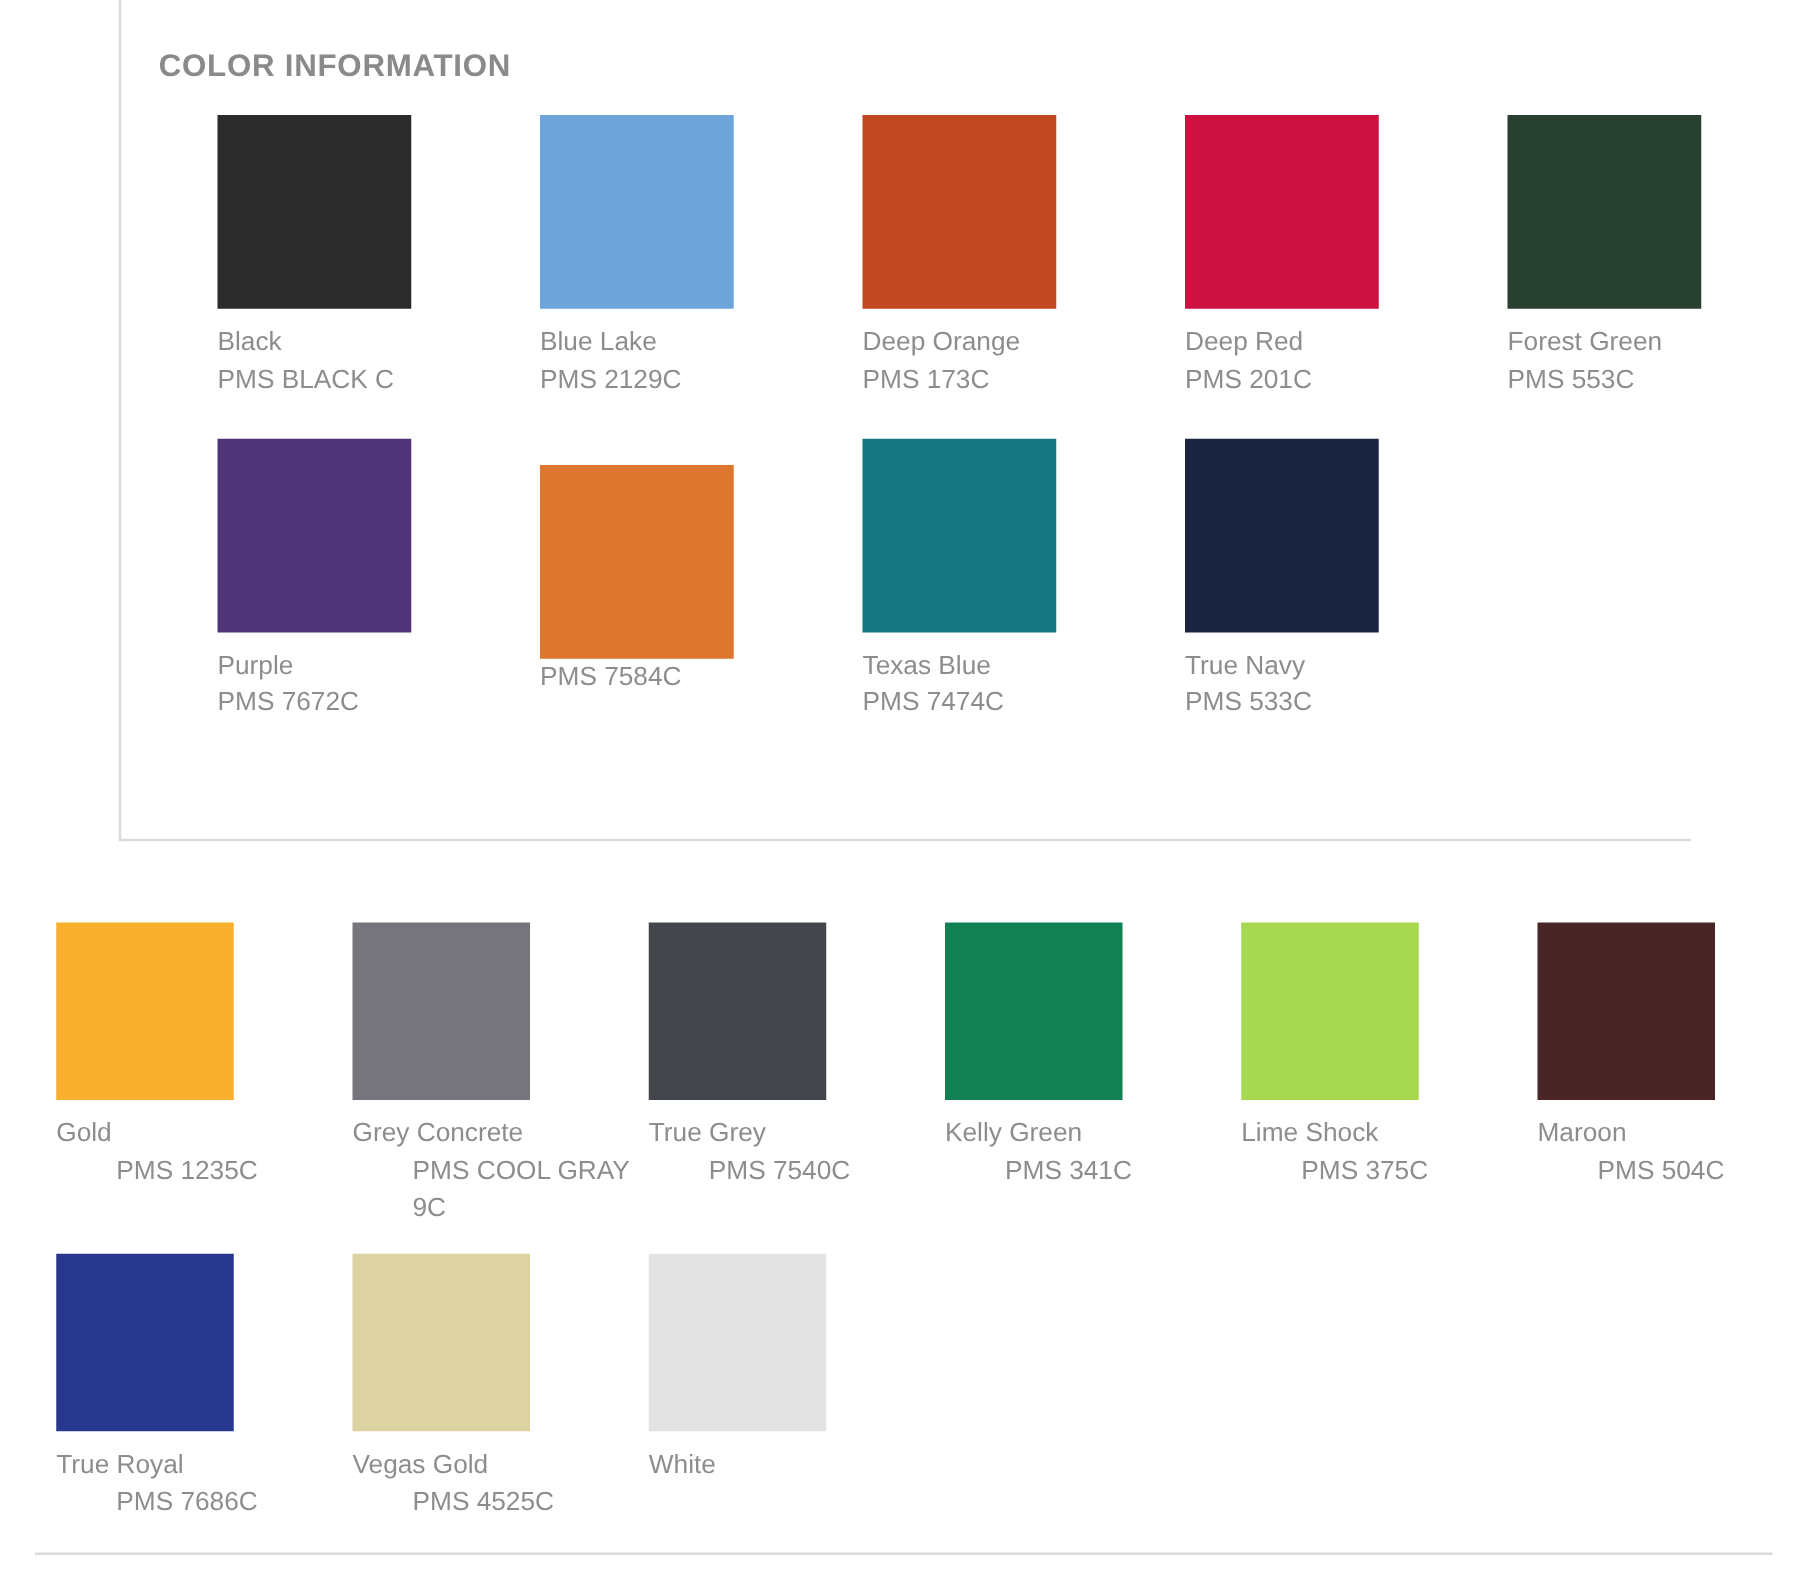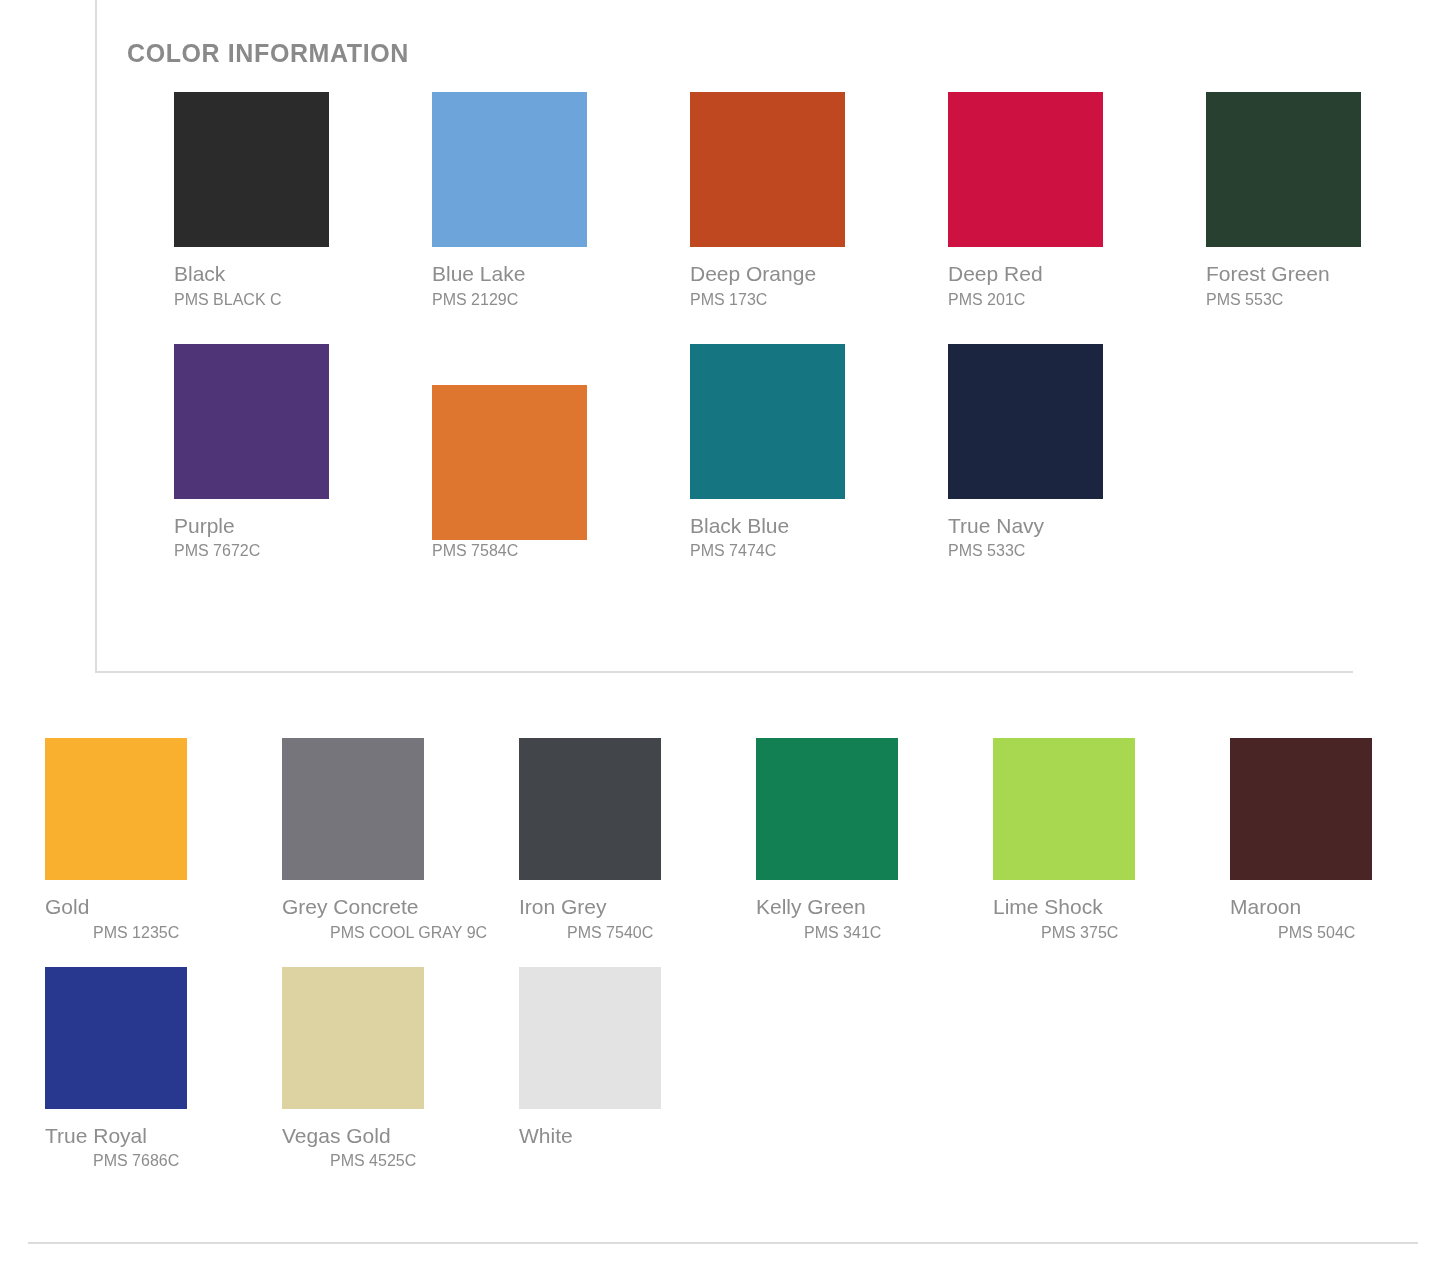--- a/index.html
+++ b/index.html
@@ -42,21 +42,21 @@
 
   
   .panel-grid {
     position: absolute;
     left: 32px;
     top: 92px;
     width: 1210px;
   }
   .panel-row {
     display: flex;
-    align-items: flex-end;
+    align-items: center;
     padding-left: 45px;
   }
   .panel-row + .panel-row {
     margin-top: 32px;
   }
   .panel-cell {
     width: 258px;
     flex: 0 0 258px;
   }
   .sw-lg {
@@ -90,21 +90,21 @@
   }
 
   
   .sw-name {
     margin-top: 12px;
     font-size: 21px;
     line-height: 1.42;
     color: #8d8d8d;
   }
   .sw-pms {
-    font-size: 16px;
+    font-size: 21px;
     line-height: 1.42;
     color: #8d8d8d;
     max-width: 205px;
   }
   .open-cell .sw-pms {
     max-width: 200px;
     margin-left: 48px;
   }
 
   
@@ -155,21 +155,21 @@
           <span class="sw-lg" style="background: rgb(79, 53, 119);"></span>
           <div class="sw-name">Purple</div>
           <div class="sw-pms">PMS 7672C</div>
         </div>
         <div class="panel-cell">
           <span class="sw-lg" style="background: rgb(222, 118, 47);"></span>
           <div class="sw-pms">PMS 7584C</div>
         </div>
         <div class="panel-cell">
           <span class="sw-lg" style="background: rgb(21, 118, 129);"></span>
-          <div class="sw-name">Black Blue</div>
+          <div class="sw-name">Texas Blue</div>
           <div class="sw-pms">PMS 7474C</div>
         </div>
         <div class="panel-cell">
           <span class="sw-lg" style="background: rgb(27, 37, 64);"></span>
           <div class="sw-name">True Navy</div>
           <div class="sw-pms">PMS 533C</div>
         </div>
       </div>
     </div>
 </section>
@@ -181,21 +181,21 @@
         <div class="sw-name">Gold</div>
         <div class="sw-pms">PMS 1235C</div>
       </div>
       <div class="open-cell">
         <span class="sw-sm" style="background: rgb(118, 117, 123);"></span>
         <div class="sw-name">Grey Concrete</div>
         <div class="sw-pms">PMS COOL GRAY 9C</div>
       </div>
       <div class="open-cell">
         <span class="sw-sm" style="background: rgb(66, 70, 74);"></span>
-        <div class="sw-name">Iron Grey</div>
+        <div class="sw-name">True Grey</div>
         <div class="sw-pms">PMS 7540C</div>
       </div>
       <div class="open-cell">
         <span class="sw-sm" style="background: rgb(18, 128, 82);"></span>
         <div class="sw-name">Kelly Green</div>
         <div class="sw-pms">PMS 341C</div>
       </div>
       <div class="open-cell">
         <span class="sw-sm" style="background: rgb(168, 216, 79);"></span>
         <div class="sw-name">Lime Shock</div>

